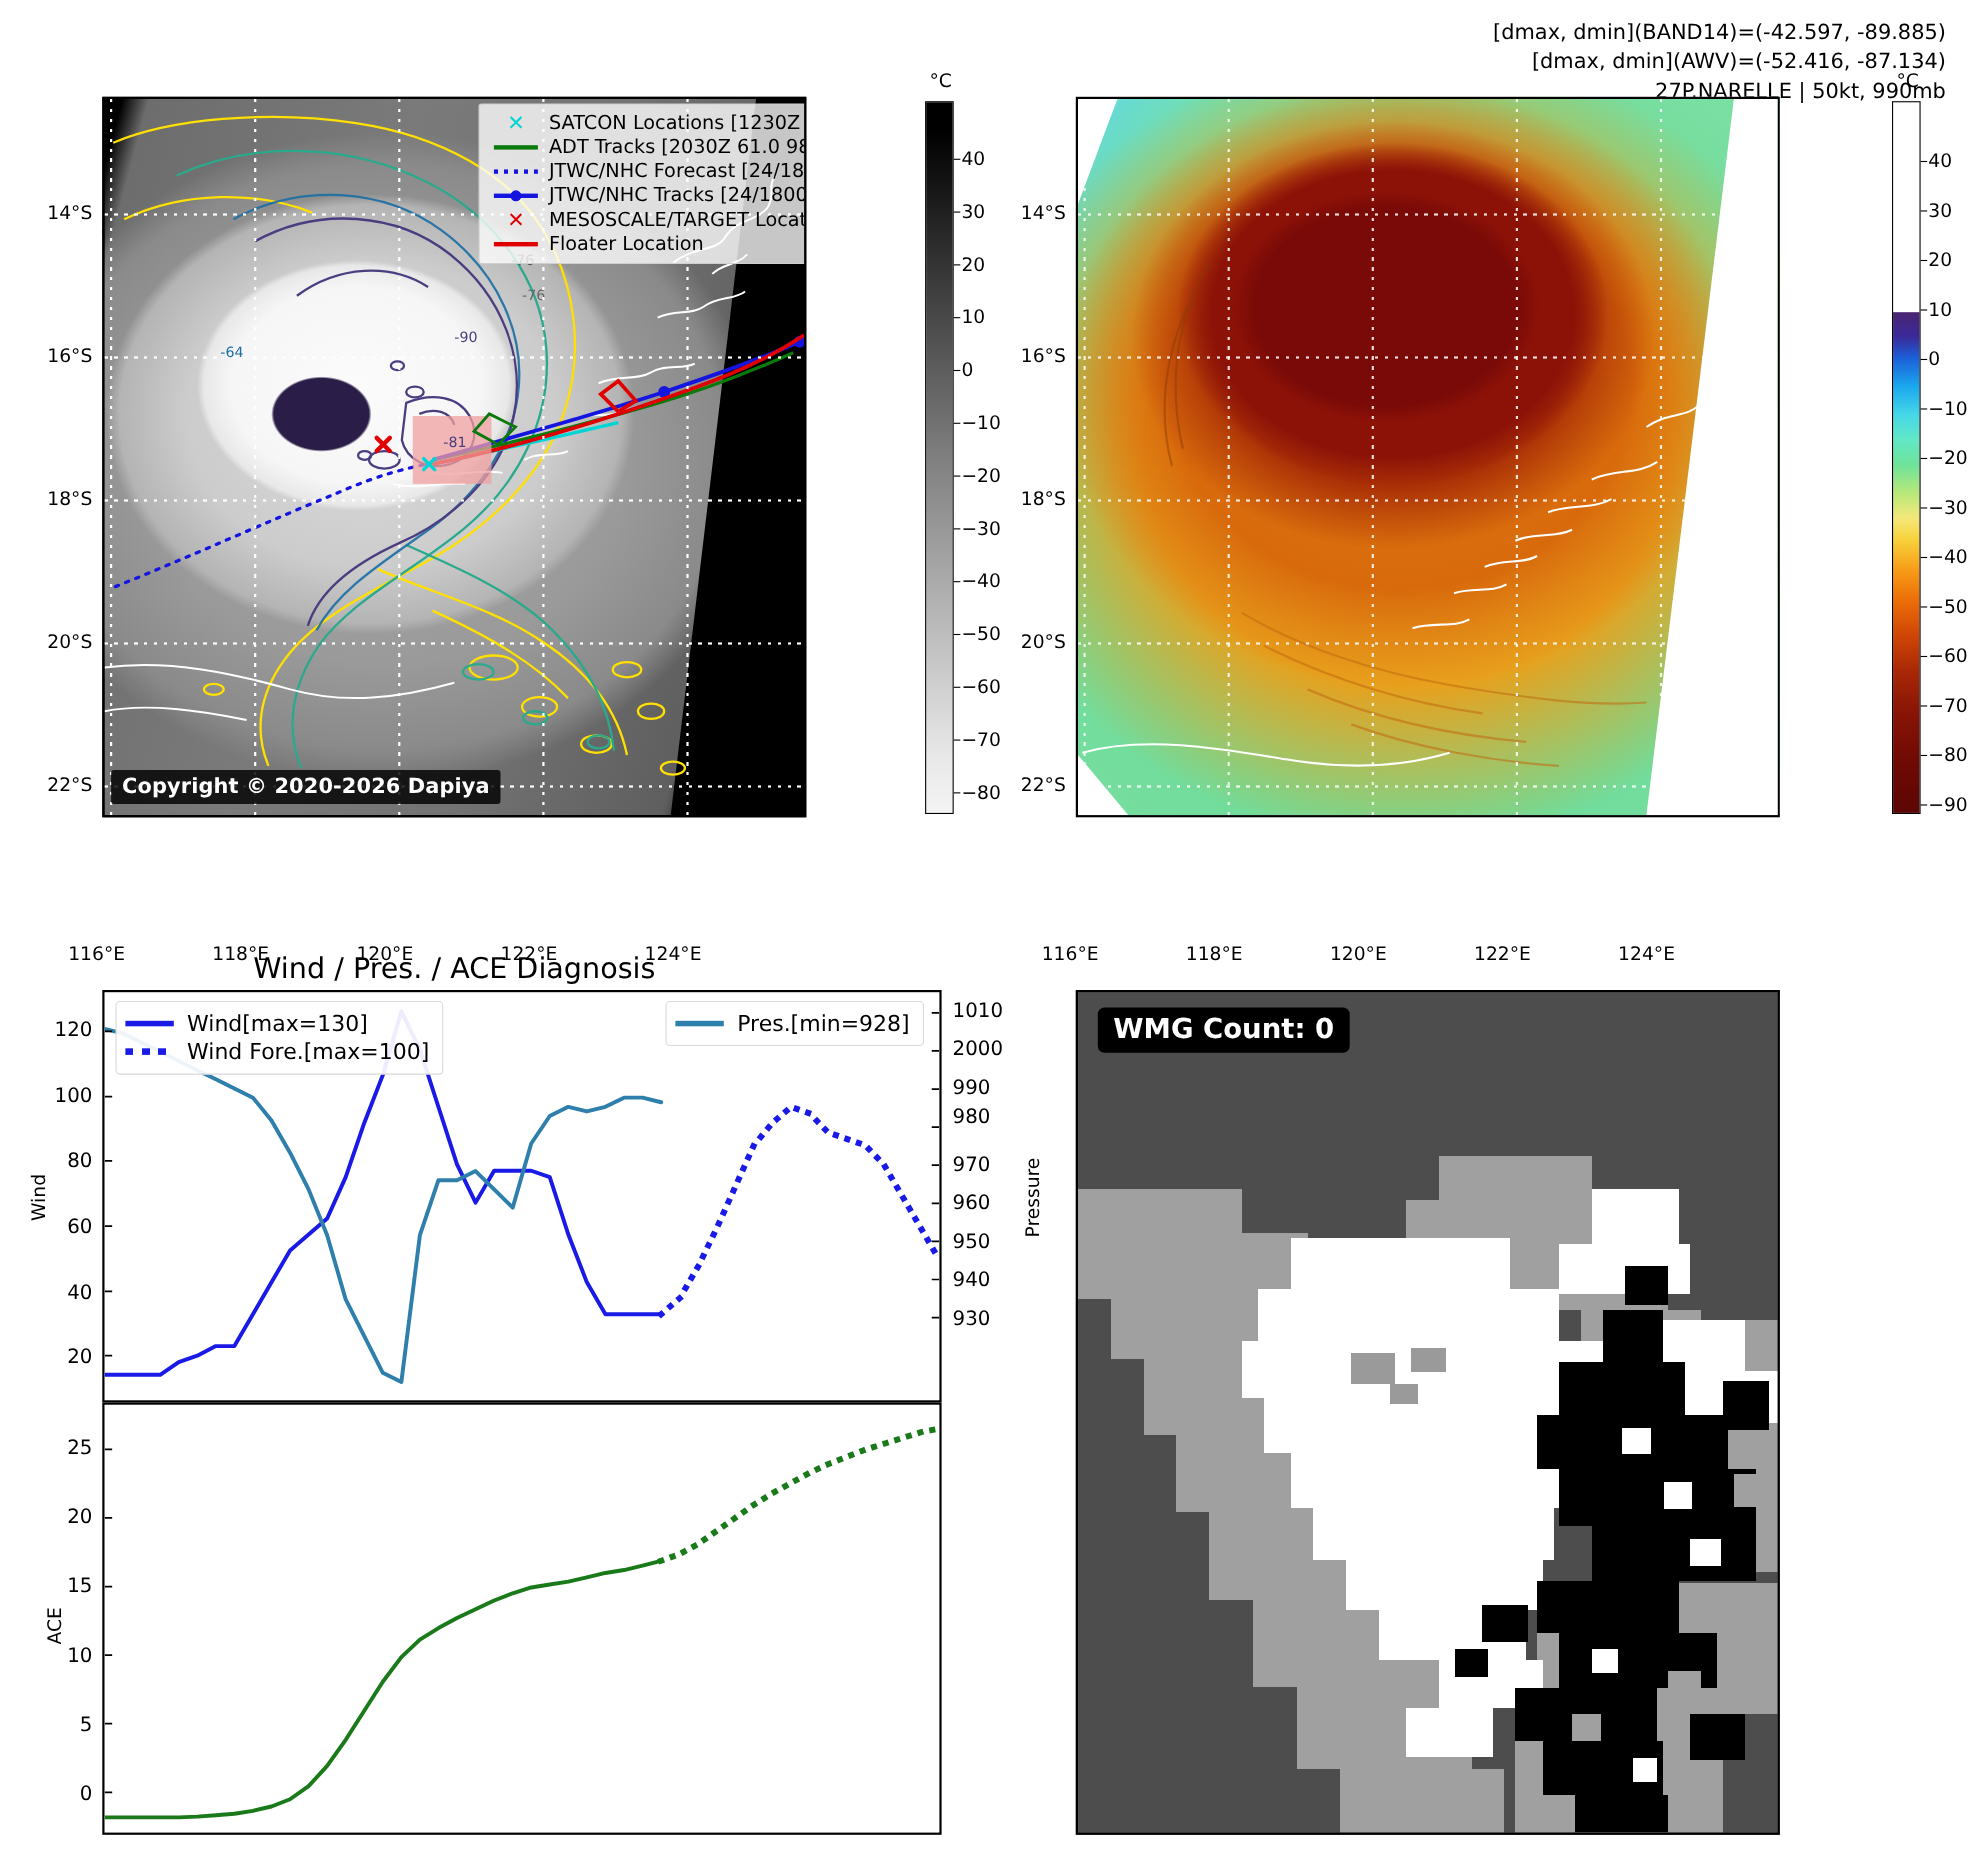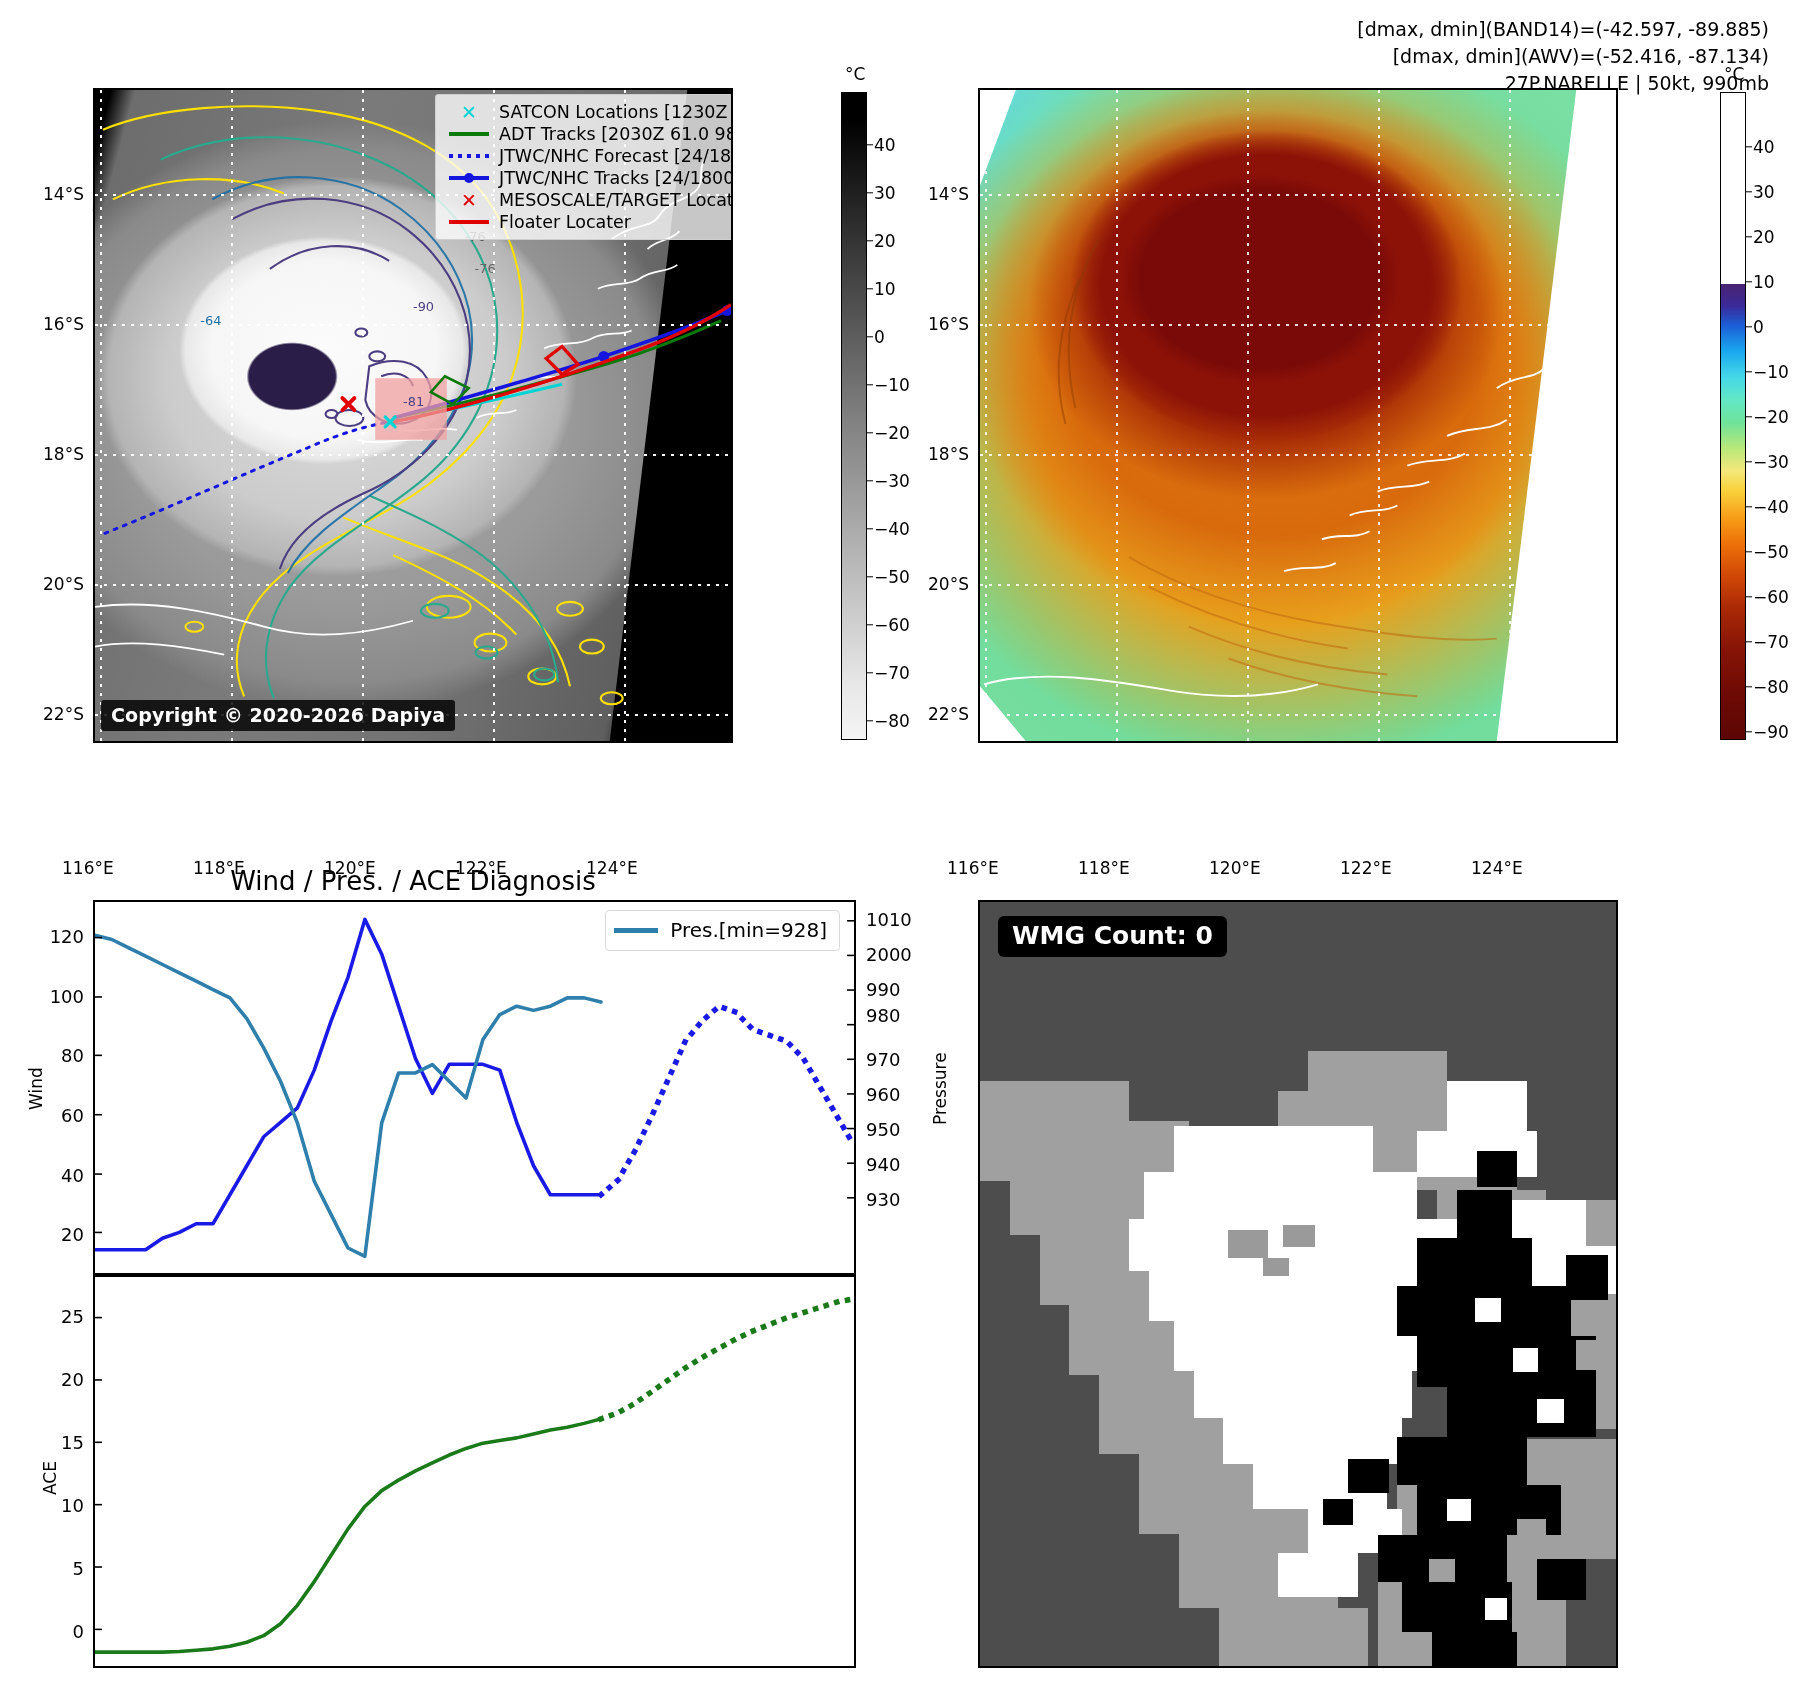--- a/index.html
+++ b/index.html
@@ -309,21 +309,21 @@
       <div class="row">
         <span class="sym" style="color:#e00000">
             <span class="sym-x">✕</span>
           </span>
         <span class="lbl">MESOSCALE/TARGET Location</span>
       </div>
       <div class="row">
         <span class="sym" style="color:#e00000">
             <span class="sym-line" style="background:#e00000"></span>
           </span>
-        <span class="lbl">Floater Locater</span>
+        <span class="lbl">Floater Location</span>
       </div>
     </div>
 
     <div id="copyright">Copyright © 2020-2026 Dapiya</div>
   </div>
 
   <div class="axis-lab" style="left:62px; top:858px;">116°E</div>
   <div class="axis-lab" style="left:193px; top:858px;">118°E</div>
   <div class="axis-lab" style="left:324px; top:858px;">120°E</div>
   <div class="axis-lab" style="left:455px; top:858px;">122°E</div>
@@ -463,20 +463,34 @@
         <line x1="763" y1="89" x2="756" y2="89"></line>
           <line x1="763" y1="124" x2="756" y2="124"></line>
         <line x1="763" y1="159" x2="756" y2="159"></line>
           <line x1="763" y1="194" x2="756" y2="194"></line>
         <line x1="763" y1="229" x2="756" y2="229"></line>
           <line x1="763" y1="264" x2="756" y2="264"></line>
         <line x1="763" y1="299" x2="756" y2="299"></line>
       </g>
     </svg>
 
+    <div class="chart-legend" style="left:10px; top:8px;">
+      <div class="row">
+        <span class="sym" style="color:#1a1ae6">
+            <span class="sym-thick" style="background:#1a1ae6"></span>
+          </span>
+        <span class="lbl">Wind[max=130]</span>
+      </div>
+      <div class="row">
+        <span class="sym" style="color:#1a1ae6">
+            <span class="sym-thickdots"></span>
+          </span>
+        <span class="lbl">Wind Fore.[max=100]</span>
+      </div>
+    </div>
 
     <div class="chart-legend" style="right:14px; top:8px;">
       <div class="row">
         <span class="sym" style="color:#2f7fad">
             <span class="sym-thick" style="background:#2f7fad"></span>
           </span>
         <span class="lbl">Pres.[min=928]</span>
       </div>
     </div>
   </div>

